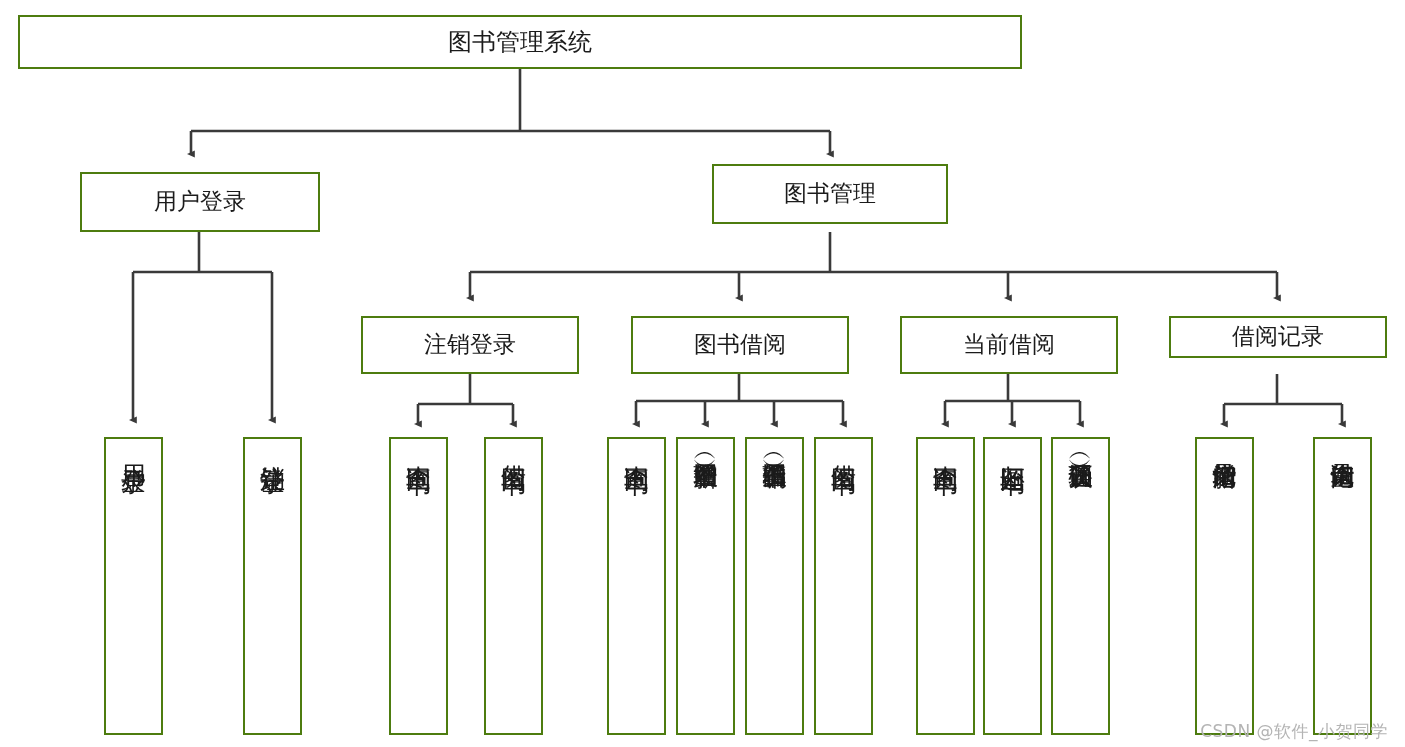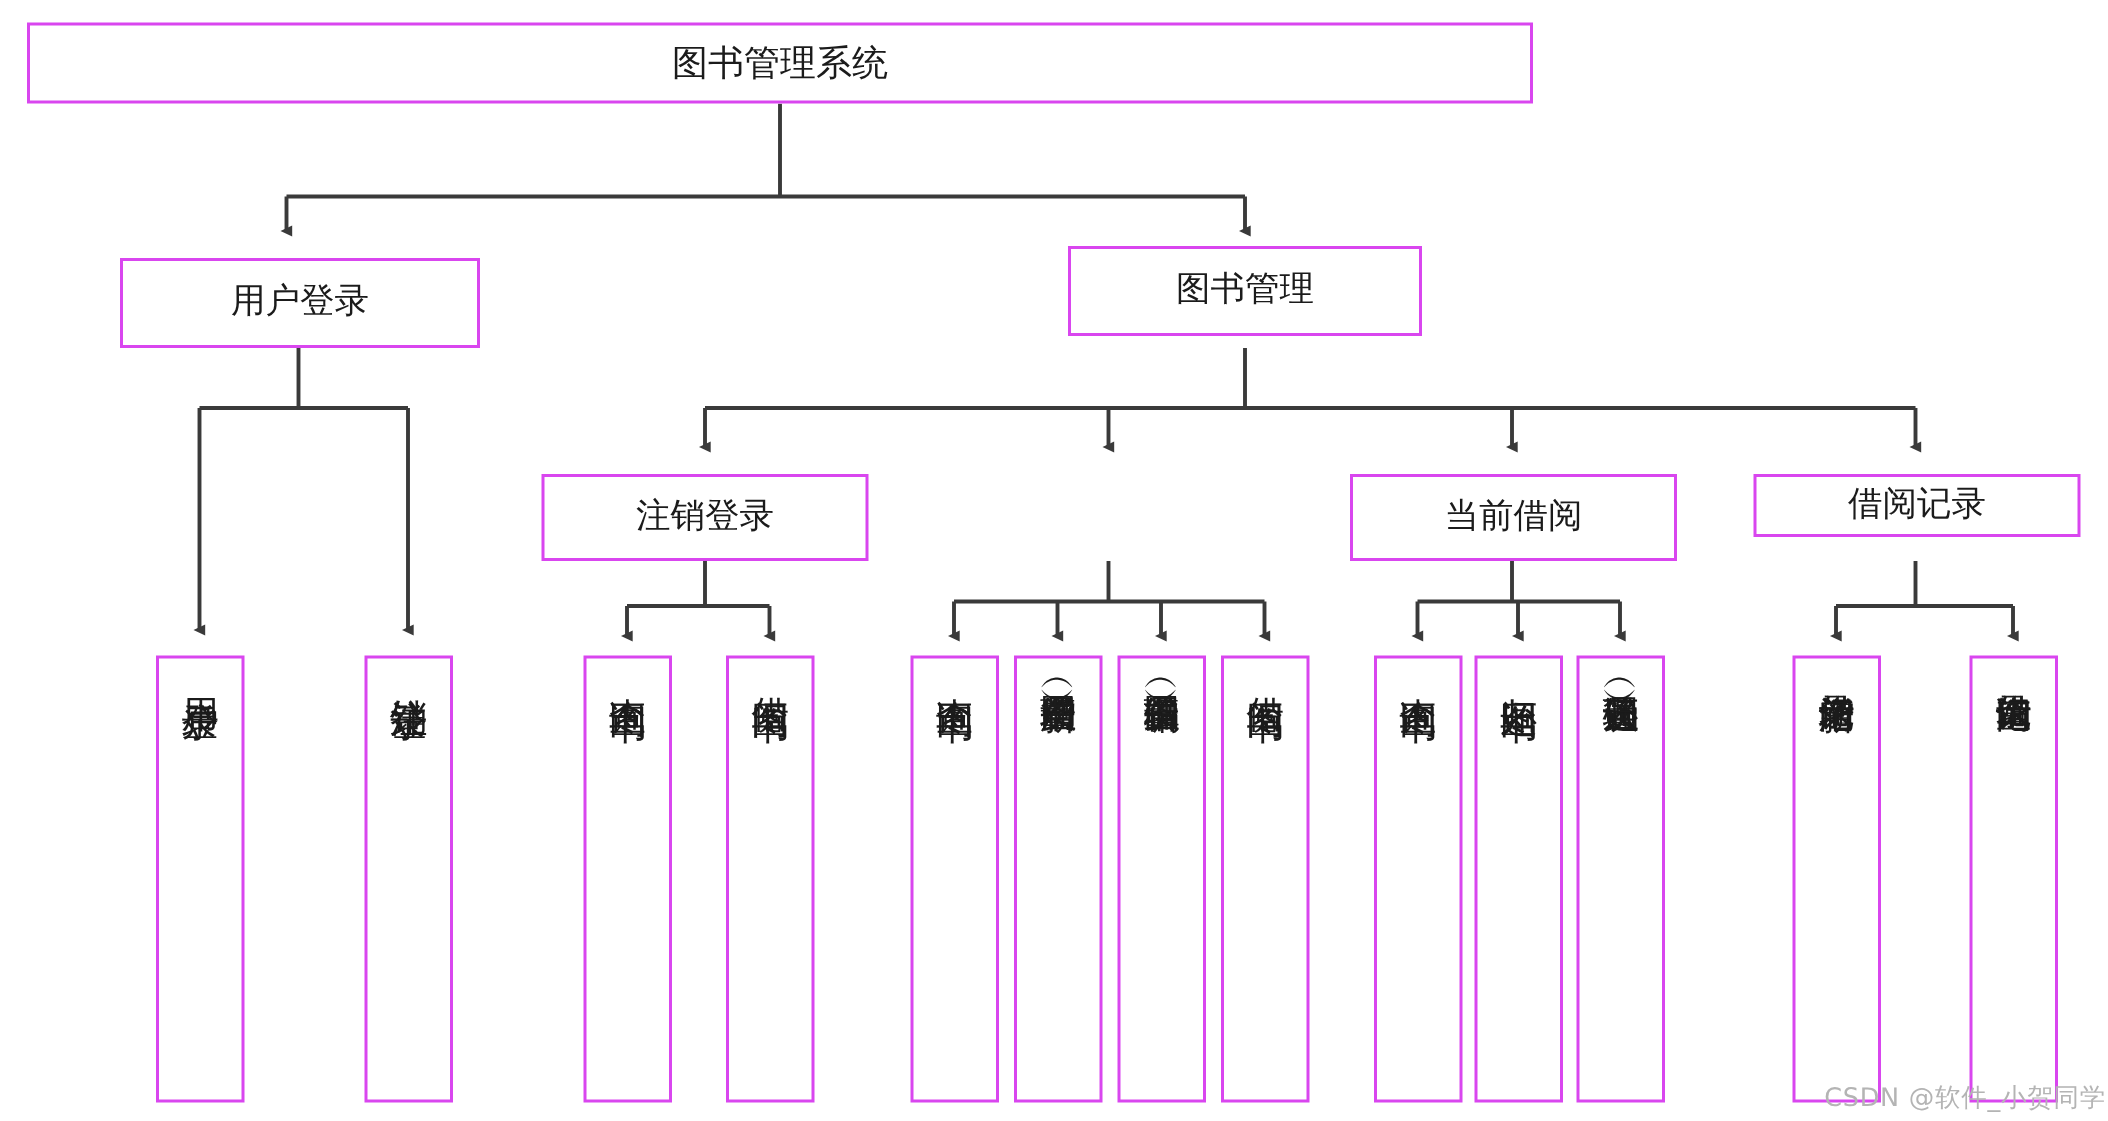--- a/index.html
+++ b/index.html
@@ -23,21 +23,21 @@
     left: 0;
     top: 0;
     width: 1405px;
     height: 747px;
     pointer-events: none;
   }
   .node {
     position: absolute;
     box-sizing: border-box;
     background: #ffffff;
-    border: 2px solid #d946ef;
+    border: 2px solid #4d7c0f;
     display: flex;
     align-items: center;
     justify-content: center;
     color: #1b1b1b;
     z-index: 2;
   }
   .node-label {
     display: block;
     text-align: center;
     line-height: 1.18;
@@ -62,21 +62,21 @@
     line-height: 1;
     white-space: nowrap;
     text-align: left;
   }
   .node.vertical.compact .node-label {
     font-size: 24px;
     letter-spacing: 0px;
   }
   #watermark {
     position: absolute;
-    right: 1px;
+    right: 17px;
     bottom: 4px;
     font-size: 17px;
     color: #b4b4b4;
     letter-spacing: 0.5px;
     z-index: 5;
     white-space: nowrap;
   }
 </style>
 </head>
 <body>
@@ -140,20 +140,23 @@
   <div class="node horizontal" style="left:80px; top:172px; width:240px; height:60px;">
     <span class="node-label">用户登录</span>
   </div>
   <div class="node horizontal" style="left:712px; top:164px; width:236px; height:60px;">
     <span class="node-label">图书管理</span>
   </div>
 
   <div class="node horizontal" style="left:361px; top:316px; width:218px; height:58px;">
     <span class="node-label">注销登录</span>
   </div>
+  <div class="node horizontal" style="left:631px; top:316px; width:218px; height:58px;">
+    <span class="node-label">图书借阅</span>
+  </div>
   <div class="node horizontal" style="left:900px; top:316px; width:218px; height:58px;">
     <span class="node-label">当前借阅</span>
   </div>
   <div class="node horizontal" style="left:1169px; top:316px; width:218px; height:42px;">
     <span class="node-label">借阅记录</span>
   </div>
 
   <div class="node vertical" style="left:104px; top:437px; width:59px; height:298px;">
     <span class="node-label">用户登录</span>
   </div>

